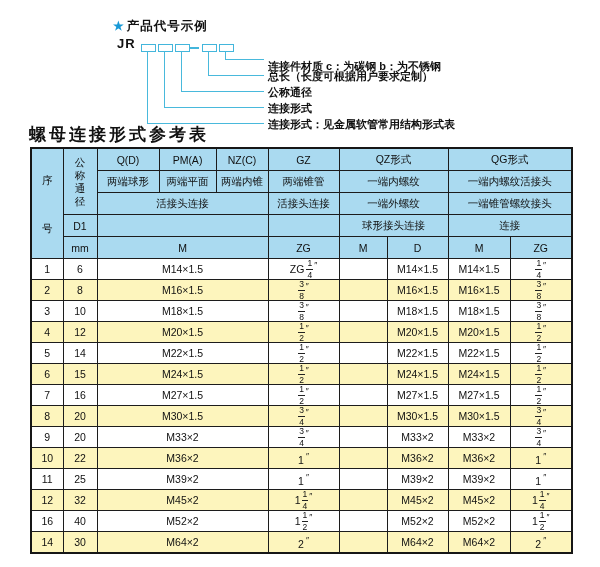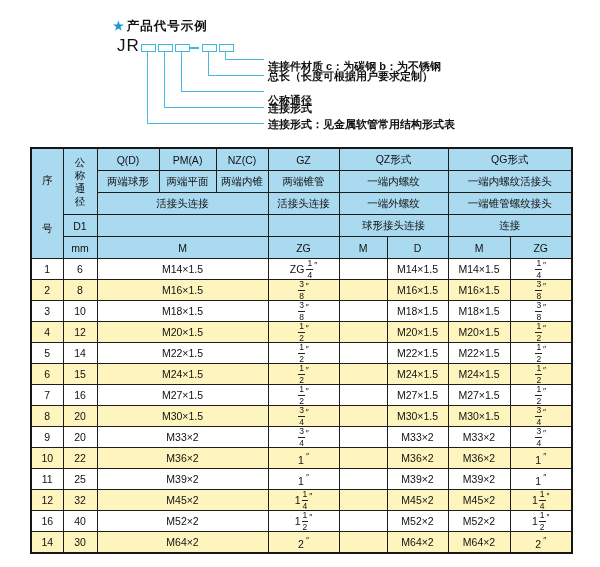--- a/index.html
+++ b/index.html
@@ -5,21 +5,21 @@
   html,body { margin:0; padding:0; background:#ffffff; }
   .canvas {
     position:relative; width:600px; height:567px; background:#ffffff;
     font-family:"Liberation Sans", sans-serif; color:#111;
     overflow:hidden;
   }
 
   
   .dg-title { position:absolute; left:113px; top:18px; font-size:12.5px; font-weight:bold; letter-spacing:1px; }
   .dg-title .star { color:#1899d6; margin-right:2px; font-size:12px; }
-  .dg-prefix { position:absolute; left:117px; top:36px; font-size:17px; font-weight:normal; letter-spacing:1px; }
+  .dg-prefix { position:absolute; left:117px; top:36px; font-size:13px; font-weight:bold; letter-spacing:1px; }
   .dg-box { position:absolute; top:44px; width:13px; height:6px; border:1px solid #43b6dc; background:#fff; }
   .dg-dash { position:absolute; top:47px; left:190px; width:9px; height:2px; background:#43b6dc; }
   .vline, .hline { position:absolute; background:#49b9dc; }
   .vline { width:1px; }
   .hline { height:1px; }
   .dg-label { position:absolute; left:268px; font-size:11px; font-weight:bold; white-space:nowrap; }
 
   
   .tbl-title {
     position:absolute; left:29px; top:123px;
@@ -76,25 +76,26 @@
     <span class="hline" style="left:208px;top:75px;width:56px"></span>
     <span class="vline" style="left:181px;top:51px;height:40px"></span>
     <span class="hline" style="left:181px;top:91px;width:83px"></span>
     <span class="vline" style="left:164px;top:51px;height:56px"></span>
     <span class="hline" style="left:164px;top:107px;width:100px"></span>
     <span class="vline" style="left:147px;top:51px;height:72px"></span>
     <span class="hline" style="left:147px;top:123px;width:117px"></span>
 
     <div class="dg-label" style="top:59px">连接件材质  c：为碳钢  b：为不锈钢</div>
     <div class="dg-label" style="top:69px">总长（长度可根据用户要求定制）</div>
-    <div class="dg-label" style="top:93px">公称通径</div>
+    <div class="dg-label" style="top:85px">公称通径</div>
     <div class="dg-label" style="top:101px">连接形式</div>
     <div class="dg-label" style="top:117px">连接形式：见金属软管常用结构形式表</div>
   </div>
 
+  <div class="tbl-title">螺母连接形式参考表</div>
 
   <table class="ref">
     <colgroup>
       <col style="width:32px">
         <col style="width:34px">
       <col style="width:62px">
         <col style="width:57px">
         <col style="width:52px">
       <col style="width:71px">
       <col style="width:48px">

